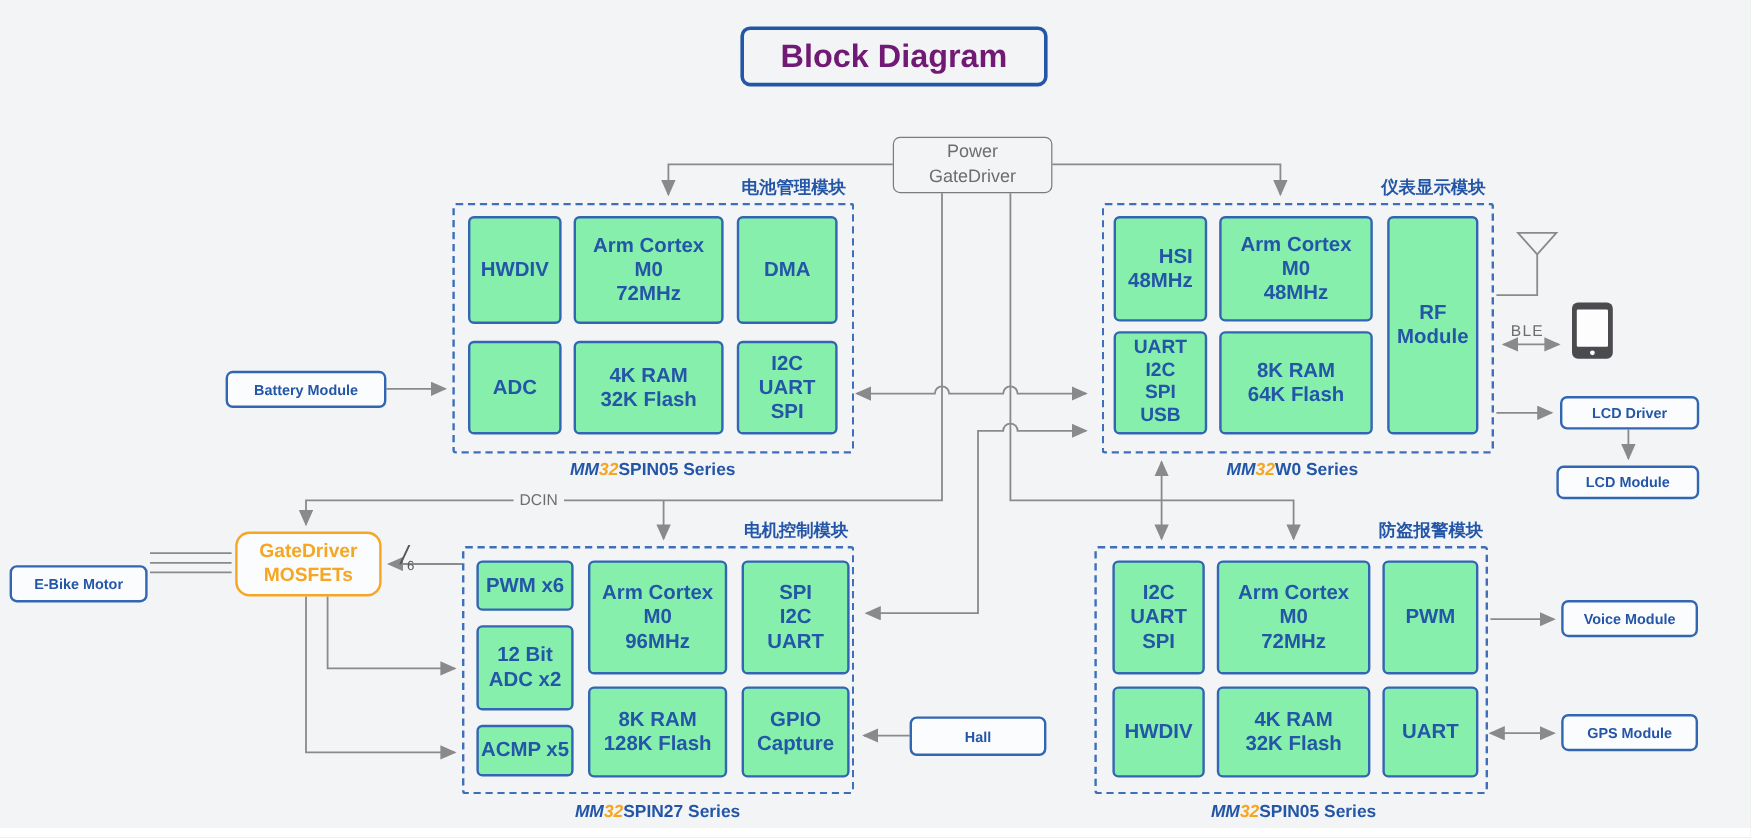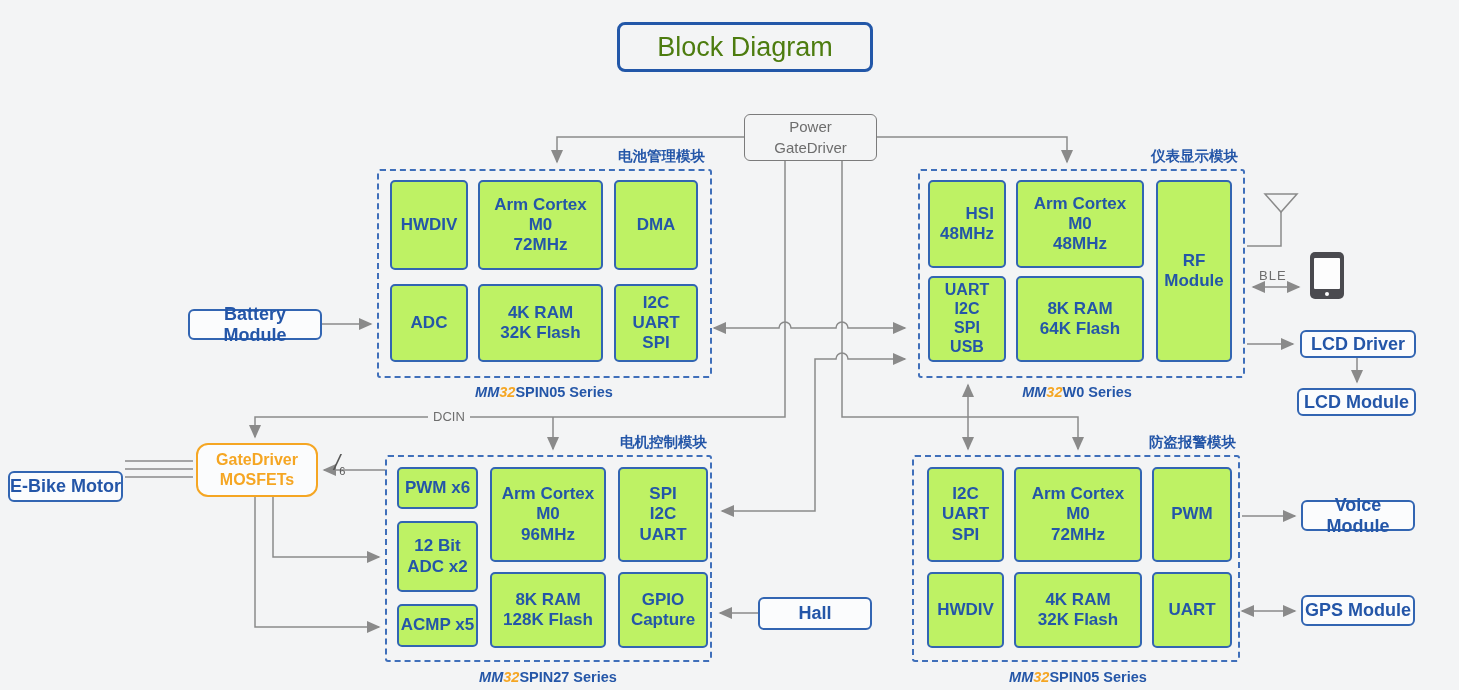--- a/index.html
+++ b/index.html
@@ -1,32 +1,32 @@
 <!DOCTYPE html>
 <html><head>
 <meta charset="utf-8">
 <style>
   html,body{margin:0;padding:0;background:#e9eaec;}
   #canvas{position:relative;width:1459px;height:698px;background:#f3f4f5;overflow:hidden;
           font-family:"Liberation Sans",sans-serif;}
   #wires{position:absolute;left:0;top:0;z-index:1;}
-  .blk{position:absolute;z-index:2;border:2px solid #3265b2;border-radius:5px;background:#bef264;
+  .blk{position:absolute;z-index:2;border:2px solid #3265b2;border-radius:5px;background:#86efac;
        color:#2456a8;font-weight:700;font-size:17px;line-height:1.18;display:flex;
        align-items:center;justify-content:center;text-align:center;white-space:pre-line;box-sizing:border-box;}
   .dashed{position:absolute;z-index:0;border:2px dashed #3f6fba;border-radius:3px;box-sizing:border-box;}
   .sidebox{position:absolute;z-index:2;border:2px solid #3265b2;border-radius:6px;background:#fbfcfd;
-       color:#2456a8;font-weight:700;font-size:18px;display:flex;align-items:center;justify-content:center;
+       color:#2456a8;font-weight:700;font-size:12px;display:flex;align-items:center;justify-content:center;
        text-align:center;white-space:pre-line;box-sizing:border-box;}
   .gatebox{border-color:#f5a623;color:#f5a623;border-radius:12px;font-size:16px;line-height:1.25;}
   .cnlabel{position:absolute;z-index:3;color:#2456a8;font-weight:700;font-size:14.5px;width:130px;text-align:right;}
   .series{position:absolute;z-index:3;width:200px;text-align:center;font-size:14.5px;font-weight:700;color:#2456a8;}
   .series .mm{font-style:italic;font-weight:800;margin-top:11px;}
   .series .num{font-style:italic;font-weight:800;color:#f5a623;}
   .title-box{position:absolute;z-index:3;left:617px;top:22px;width:250px;height:44px;border:3px solid #2257a8;
-       border-radius:8px;color:#4d7c0f;font-size:27px;font-weight:400;display:flex;align-items:center;justify-content:center;}
+       border-radius:8px;color:#701a75;font-size:27px;font-weight:700;display:flex;align-items:center;justify-content:center;}
   .pmbox{position:absolute;z-index:2;left:744px;top:114px;width:133px;height:47px;border:1.5px solid #7b7b7b;
        border-radius:6px;color:#6d6d6d;font-size:15px;line-height:1.35;display:flex;align-items:center;
        justify-content:center;text-align:center;white-space:pre-line;background:#f3f4f5;box-sizing:border-box;}
   .wirelabel{position:absolute;z-index:3;color:#6d6d6d;font-size:13px;}
   .dcin{left:428px;top:409px;background:#f3f4f5;padding:0 5px;}
   .ble{left:1259px;top:268px;letter-spacing:1px;}
   .sixlabel{left:334px;top:450px;color:#555;z-index:3;position:absolute;}
   .sixlabel .slash{font-style:italic;font-size:22px;}
   .sixlabel .six{font-size:11px;position:relative;top:5px;left:-1px;}
   .phone{position:absolute;z-index:2;left:1310px;top:252px;width:34px;height:47px;background:#4a4a4f;border-radius:5px;}

